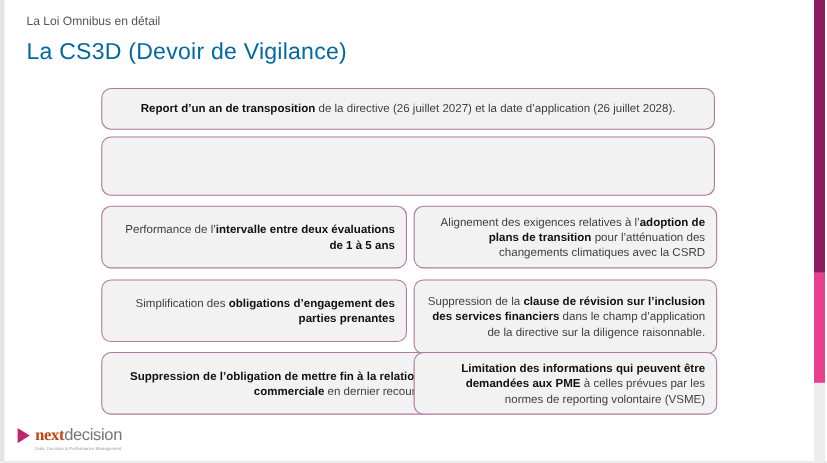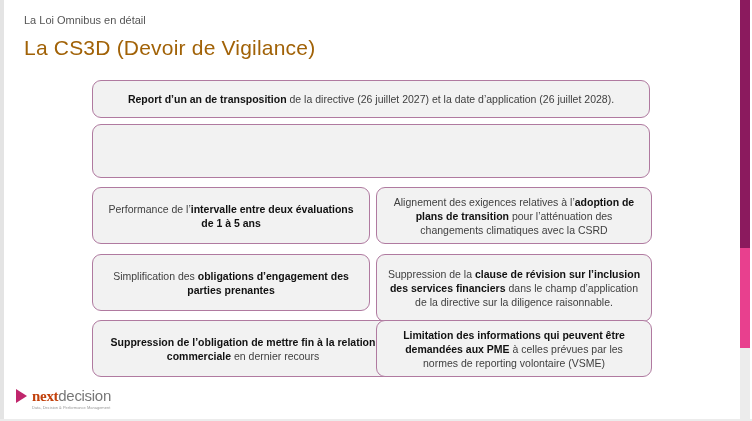--- a/index.html
+++ b/index.html
@@ -3,30 +3,30 @@
 <meta charset="utf-8">
 <style>
   html, body { margin:0; padding:0; }
   body {
     width:752px; height:421px; position:relative; overflow:hidden;
     background:#ffffff; font-family:"Liberation Sans", sans-serif; color:#404040;
   }
   .left-edge { position:absolute; left:0; top:0; width:4px; height:421px; background:#e4e4e4; }
   .bottom-edge { position:absolute; left:0; bottom:0; width:752px; height:2px; background:#ececec; }
   .kicker { position:absolute; left:24px; top:14px; font-size:11px; color:#555; }
-  .title { position:absolute; left:24px; top:36px; font-size:21px; color:#a16207; letter-spacing:0.2px; }
+  .title { position:absolute; left:24px; top:36px; font-size:21px; color:#0369a1; letter-spacing:0.2px; }
   .accent-bar { position:absolute; left:740px; top:0; width:10px; height:421px; background:#ececec; }
   .accent-bar .seg1 { position:absolute; left:0; top:0; width:10px; height:248px; background:#8b1a5e; }
   .accent-bar .seg2 { position:absolute; left:0; top:248px; width:10px; height:100px; background:#e8408e; }
 
   .box {
     position:absolute; box-sizing:border-box;
     background:#f2f2f2; border:1.5px solid #b07aa0; border-radius:9px;
     font-size:10.5px; line-height:14px; color:#404040;
-    display:flex; align-items:center; justify-content:center; text-align:center;
+    display:flex; align-items:center; justify-content:center; text-align:right;
     padding:0 10px;
   }
   .box b { color:#111; font-weight:bold; }
 
   #box1 { left:92px; top:80px; width:558px; height:38px; }
   #box2 { left:92px; top:124px; width:558px; height:54px; display:block; padding:6px 10px; text-align:left; }
   #box2 ul { margin:2px 0 0 0; padding:0 0 0 32px; }
   #box2 li { list-style:none; position:relative; line-height:13px; }
   #box2 li::before { content:""; position:absolute; left:-20px; top:4px; width:5px; height:5px; border-radius:50%; background:#222; }
 

